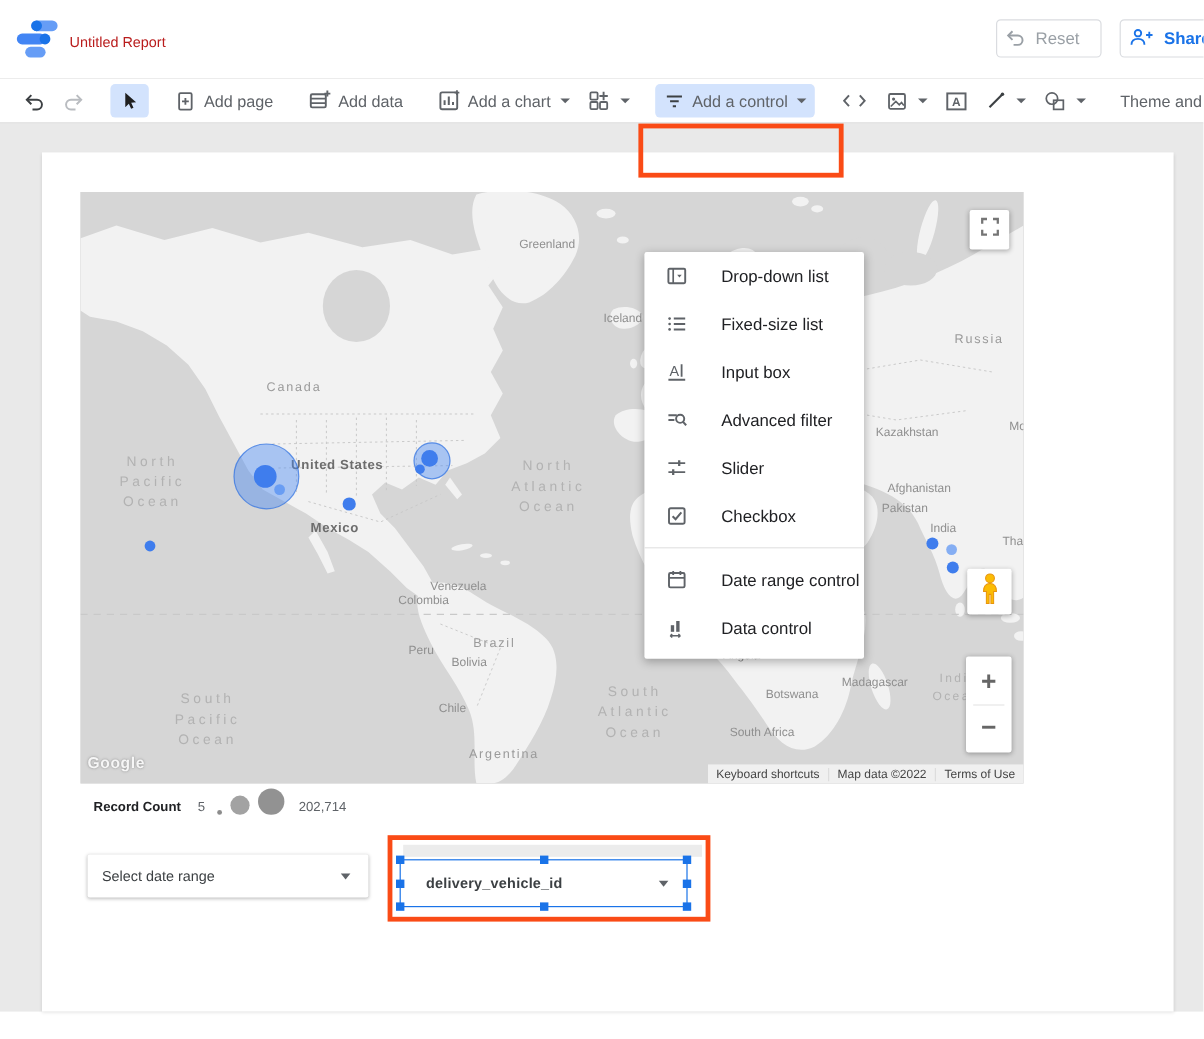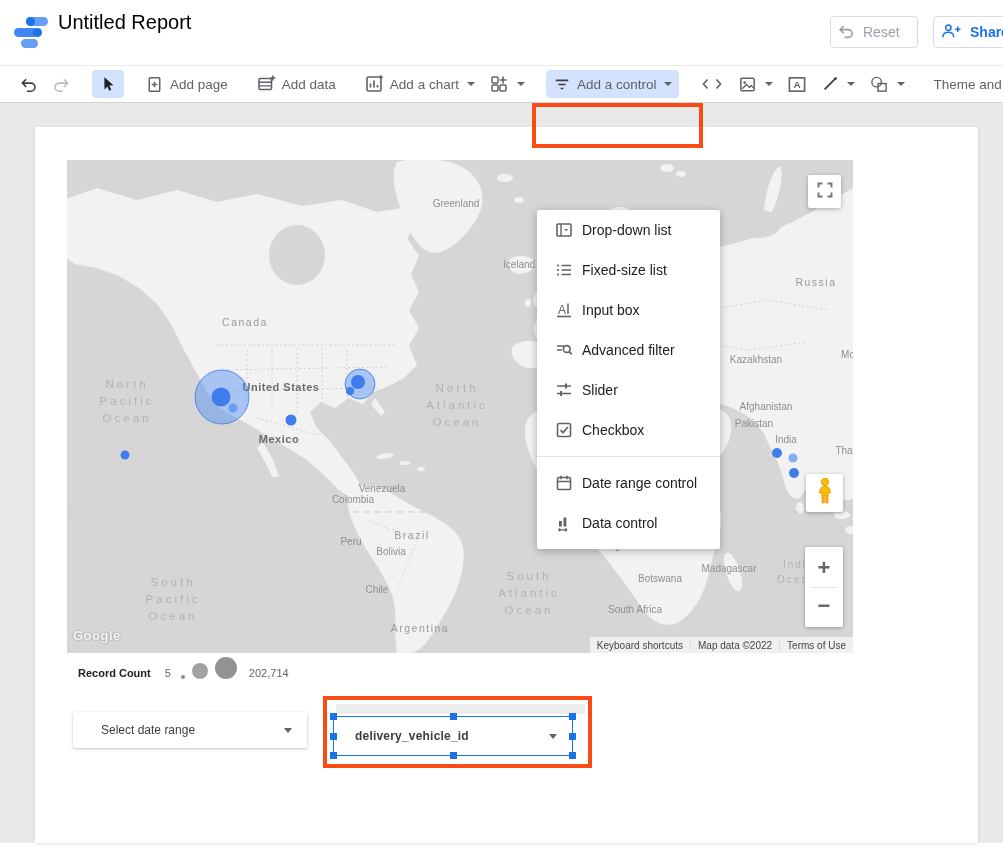--- a/index.html
+++ b/index.html
@@ -8,21 +8,21 @@
   .app { position:absolute; inset:0; width:1003px; height:866px; overflow:hidden; }
 
   
   .header { position:absolute; left:0; top:0; width:1003px; height:66px; background:#fff; border-bottom:1px solid #ececec; }
   .logo { position:absolute; left:14px; top:15px; width:34px; height:34px; }
   .logo .bar1 { position:absolute; left:12px; top:2px; width:22px; height:9px; border-radius:5px; background:#669df6; }
   .logo .dot1 { position:absolute; left:12px; top:2px; width:9px; height:9px; border-radius:50%; background:#1a73e8; }
   .logo .bar2 { position:absolute; left:0px; top:13px; width:24px; height:9px; border-radius:5px; background:#4285f4; }
   .logo .dot2 { position:absolute; left:19px; top:13px; width:9px; height:9px; border-radius:50%; background:#1a73e8; }
   .logo .bar3 { position:absolute; left:7px; top:24px; width:17px; height:9px; border-radius:5px; background:#669df6; }
-  .report-title { position:absolute; left:58px; top:11px; font-size:20px; color:#000000; }
+  .report-title { position:absolute; left:58px; top:28px; font-size:12px; color:#b91c1c; }
   .menubar { position:absolute; left:56px; top:41px; display:flex; gap:26px; }
   .menubar .menu { font-size:14px; color:#3c4043; cursor:default; }
   .hdr-btn { position:absolute; top:16px; height:32px; display:flex; align-items:center; gap:8px; border:1px solid #dadce0; border-radius:4px; background:#fff; padding:0 6px; font-size:14px; }
   .reset-btn { left:830px; width:88px; color:#9aa0a6; }
   .share-btn { left:933px; width:110px; color:#1a73e8; font-weight:bold; }
 
   
   .toolbar { position:absolute; left:0; top:66px; width:1003px; height:37px; background:#fff; border-bottom:1px solid #d5d5d5; display:flex; align-items:center; padding-left:12px; }
   .tb { display:flex; align-items:center; gap:6px; color:#5f6368; font-size:13.5px; padding:5px 7px; border-radius:4px; white-space:nowrap; }
   .tb svg { display:block; }
@@ -61,34 +61,34 @@
   .legend { position:absolute; left:43px; top:530px; height:22px; display:flex; align-items:flex-end; }
   .legend .lt { font-size:11px; font-weight:bold; color:#202124; margin-right:14px; }
   .legend .lv { font-size:11px; color:#5f6368; }
   .lg-dot { border-radius:50%; background:#9b9b9b; }
   .d1 { width:4px; height:4px; margin:0 7px 0 10px; background:#8c8c8c; }
   .d2 { width:16px; height:16px; margin-right:7px; background:#a2a2a2; }
   .d3 { width:22px; height:22px; margin-right:12px; background:#929292; }
 
   
   .date-control { position:absolute; left:38px; top:585px; width:234px; height:36px; background:#fff; border-radius:2px; box-shadow:0 1px 3px rgba(0,0,0,0.25); display:flex; align-items:center; }
-  .date-control .lbl { font-size:12px; color:#3c4043; margin-left:28px; }
+  .date-control .lbl { font-size:12px; color:#3c4043; margin-left:12px; }
   .ctl-caret { position:absolute; right:15px; top:50%; margin-top:-2px; width:0; height:0; border-left:4px solid transparent; border-right:4px solid transparent; border-top:5px solid #5f6368; }
 
   .annotation-box { border:4px solid #fa4b16; position:absolute; }
   .anno-menu { left:532px; top:103px; width:171px; height:45px; z-index:30; }
   .anno-control { left:288px; top:569px; width:269px; height:72px; z-index:5; }
   .ctl-header-strip { position:absolute; left:9px; top:4px; width:249px; height:10px; background:#ececec; }
   .dropdown-control { position:absolute; left:6px; top:16px; width:240px; height:40px; background:#fff; border:1.5px solid #1a73e8; }
   .dropdown-control .lbl { position:absolute; left:21px; top:12px; font-size:12px; font-weight:bold; color:#3c4043; letter-spacing:0.2px; }
   .handle { position:absolute; width:7px; height:7px; background:#1a73e8; }
 
   
   .control-menu { position:absolute; left:537px; top:107px; width:183px; background:#fff; box-shadow:0 2px 8px rgba(0,0,0,0.28); border-radius:2px; padding-bottom:6px; z-index:20; }
-  .menu-item { height:40px; display:flex; align-items:center; gap:8px; padding-left:17px; cursor:default; }
+  .menu-item { height:40px; display:flex; align-items:center; gap:27px; padding-left:17px; cursor:default; }
   .menu-item .mi-label { font-size:14px; color:#202124; }
   .menu-item svg { display:block; }
   .menu-sep { height:1px; background:#e3e3e3; margin:6px 0; }
 
   
   .statusbar { position:absolute; left:0; top:843px; width:1003px; height:23px; background:#f6f6f6; border-top:1px solid #dcdcdc; display:flex; align-items:center; padding-left:40px; }
   .statusbar .txt { font-size:11px; color:#5f6368; margin-left:5px; }
   .statusbar .pipe { color:#c4c4c4; margin-left:6px; font-size:11px; }
 </style>
 </head>

